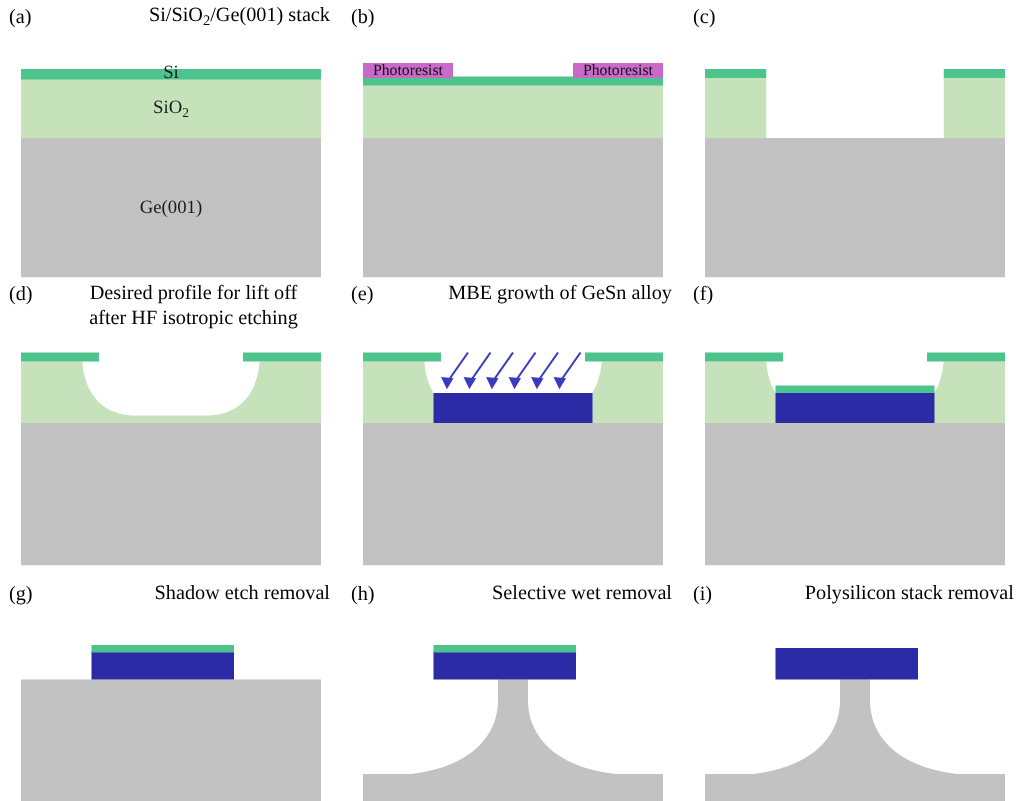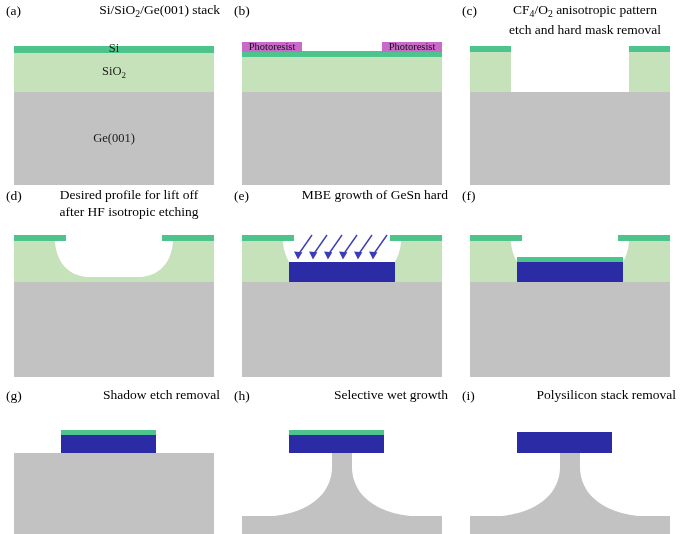--- a/index.html
+++ b/index.html
@@ -115,21 +115,20 @@
         <rect x="154" y="0" width="60" height="10" fill="#c969c9"></rect>
         <text class="pr-label" x="44" y="8">Photoresist</text>
         <text class="pr-label" x="184" y="8">Photoresist</text>
       </svg>
     </div>
   </div>
 
   <div class="panel panel-row1 col3">
     <div class="caption">
       <span class="cap-letter">(c)</span>
-      <span class="cap-text two-line">CF<sub>4</sub>/O<sub>2</sub> anisotropic pattern<br>etch and hard mask removal</span>
     </div>
     <div class="stage">
       <svg width="228" height="143" viewBox="0 0 228 143">
         <rect x="14" y="50" width="200" height="93" fill="#c2c2c2"></rect>
         <rect x="14" y="9" width="41" height="41" fill="#c6e2bb"></rect>
         <rect x="173" y="9" width="41" height="41" fill="#c6e2bb"></rect>
         <rect x="14" y="4" width="41" height="6" fill="#4ec48d"></rect>
         <rect x="173" y="4" width="41" height="6" fill="#4ec48d"></rect>
         <rect x="55" y="4" width="118" height="46" fill="#ffffff"></rect>
       </svg>
@@ -148,21 +147,21 @@
                  M55,14 C55,14 55,48 88,50 L140,50 C173,48 173,14 173,14 Z" fill="#c6e2bb" fill-rule="evenodd"></path>
         <rect x="14" y="8" width="52" height="6" fill="#4ec48d"></rect>
         <rect x="162" y="8" width="52" height="6" fill="#4ec48d"></rect>
       </svg>
     </div>
   </div>
 
   <div class="panel panel-row2 col2">
     <div class="caption">
       <span class="cap-letter">(e)</span>
-      <span class="cap-text">MBE growth of GeSn hard</span>
+      <span class="cap-text">MBE growth of GeSn alloy</span>
     </div>
     <div class="stage">
       <svg width="228" height="150" viewBox="0 0 228 150">
         <rect x="14" y="55" width="200" height="95" fill="#c2c2c2"></rect>
         <path d="M14,14 L214,14 L214,55 L14,55 Z
                  M55,14 C55,14 55,48 88,50 L140,50 C173,48 173,14 173,14 Z" fill="#c6e2bb" fill-rule="evenodd"></path>
         <rect x="14" y="8" width="52" height="6" fill="#4ec48d"></rect>
         <rect x="162" y="8" width="52" height="6" fill="#4ec48d"></rect>
         <rect x="61" y="35" width="106" height="20" fill="#2b2ba5"></rect>
         <g stroke="#3b3bbe" stroke-width="1.4" fill="#3b3bbe">
@@ -222,21 +221,21 @@
         <rect x="14" y="26" width="200" height="81" fill="#c2c2c2"></rect>
         <rect x="61" y="7" width="95" height="19" fill="#2b2ba5"></rect>
         <rect x="61" y="3" width="95" height="5" fill="#4ec48d"></rect>
       </svg>
     </div>
   </div>
 
   <div class="panel panel-row3 col2">
     <div class="caption">
       <span class="cap-letter">(h)</span>
-      <span class="cap-text">Selective wet growth</span>
+      <span class="cap-text">Selective wet removal</span>
     </div>
     <div class="stage">
       <svg width="228" height="107" viewBox="0 0 228 107">
         <rect x="14" y="89" width="200" height="18" fill="#c2c2c2"></rect>
         <path d="M104,26 L124,26 L124,40 C124,62 140,84 182,89 L46,89 C88,84 104,62 104,40 Z" fill="#c2c2c2"></path>
         <rect x="61" y="7" width="95" height="19" fill="#2b2ba5"></rect>
         <rect x="61" y="3" width="95" height="5" fill="#4ec48d"></rect>
       </svg>
     </div>
   </div>

